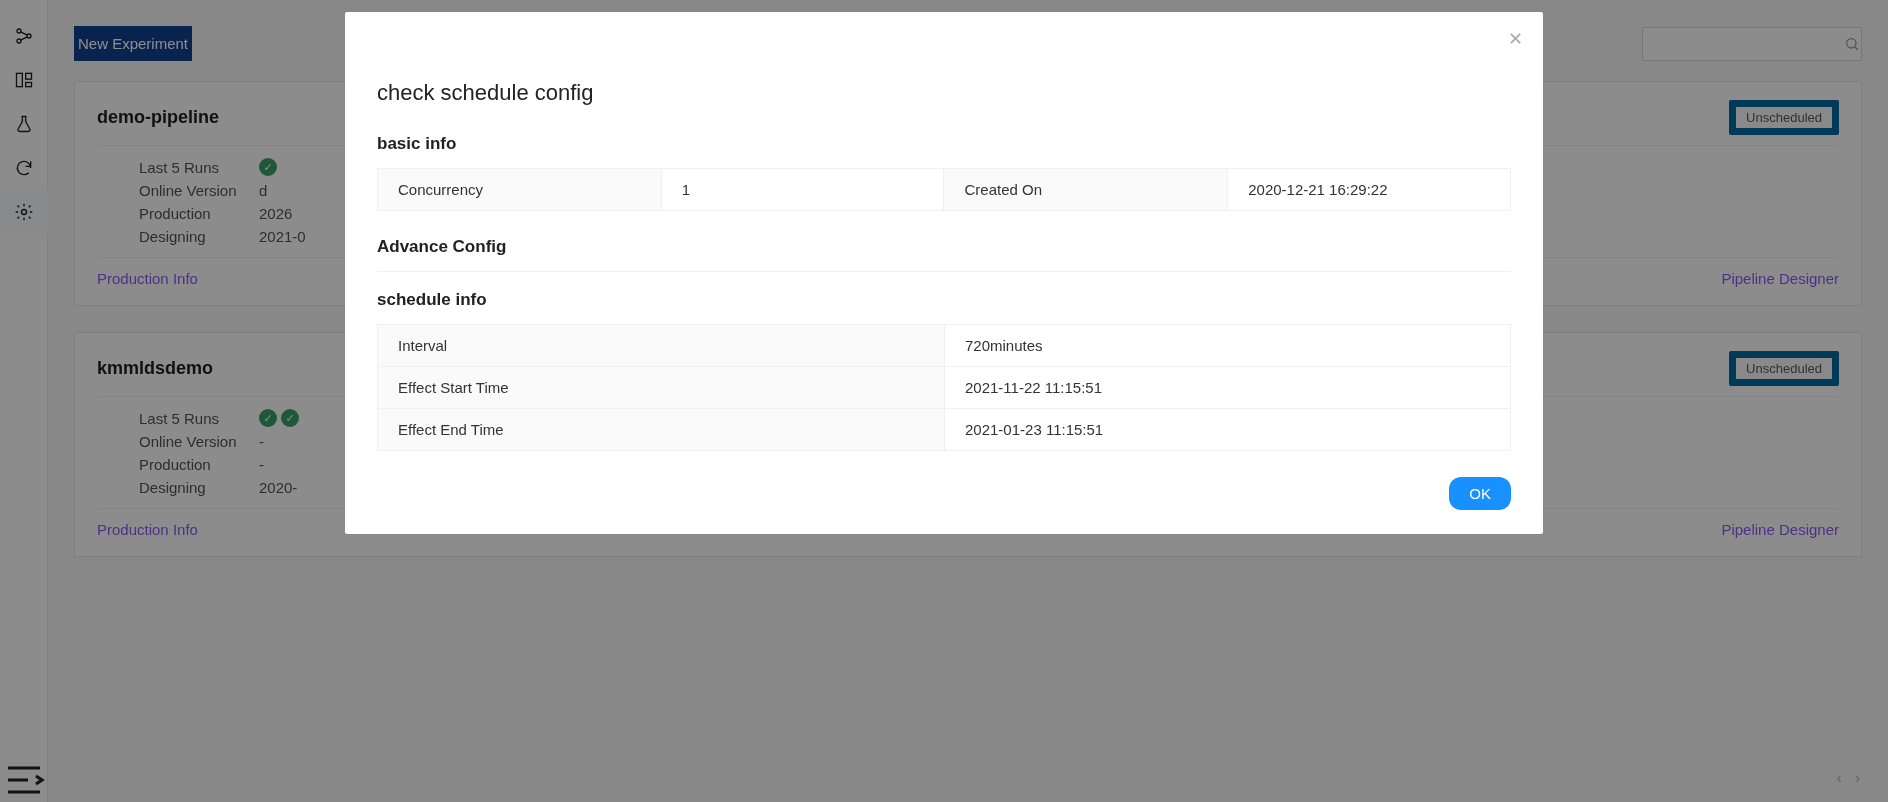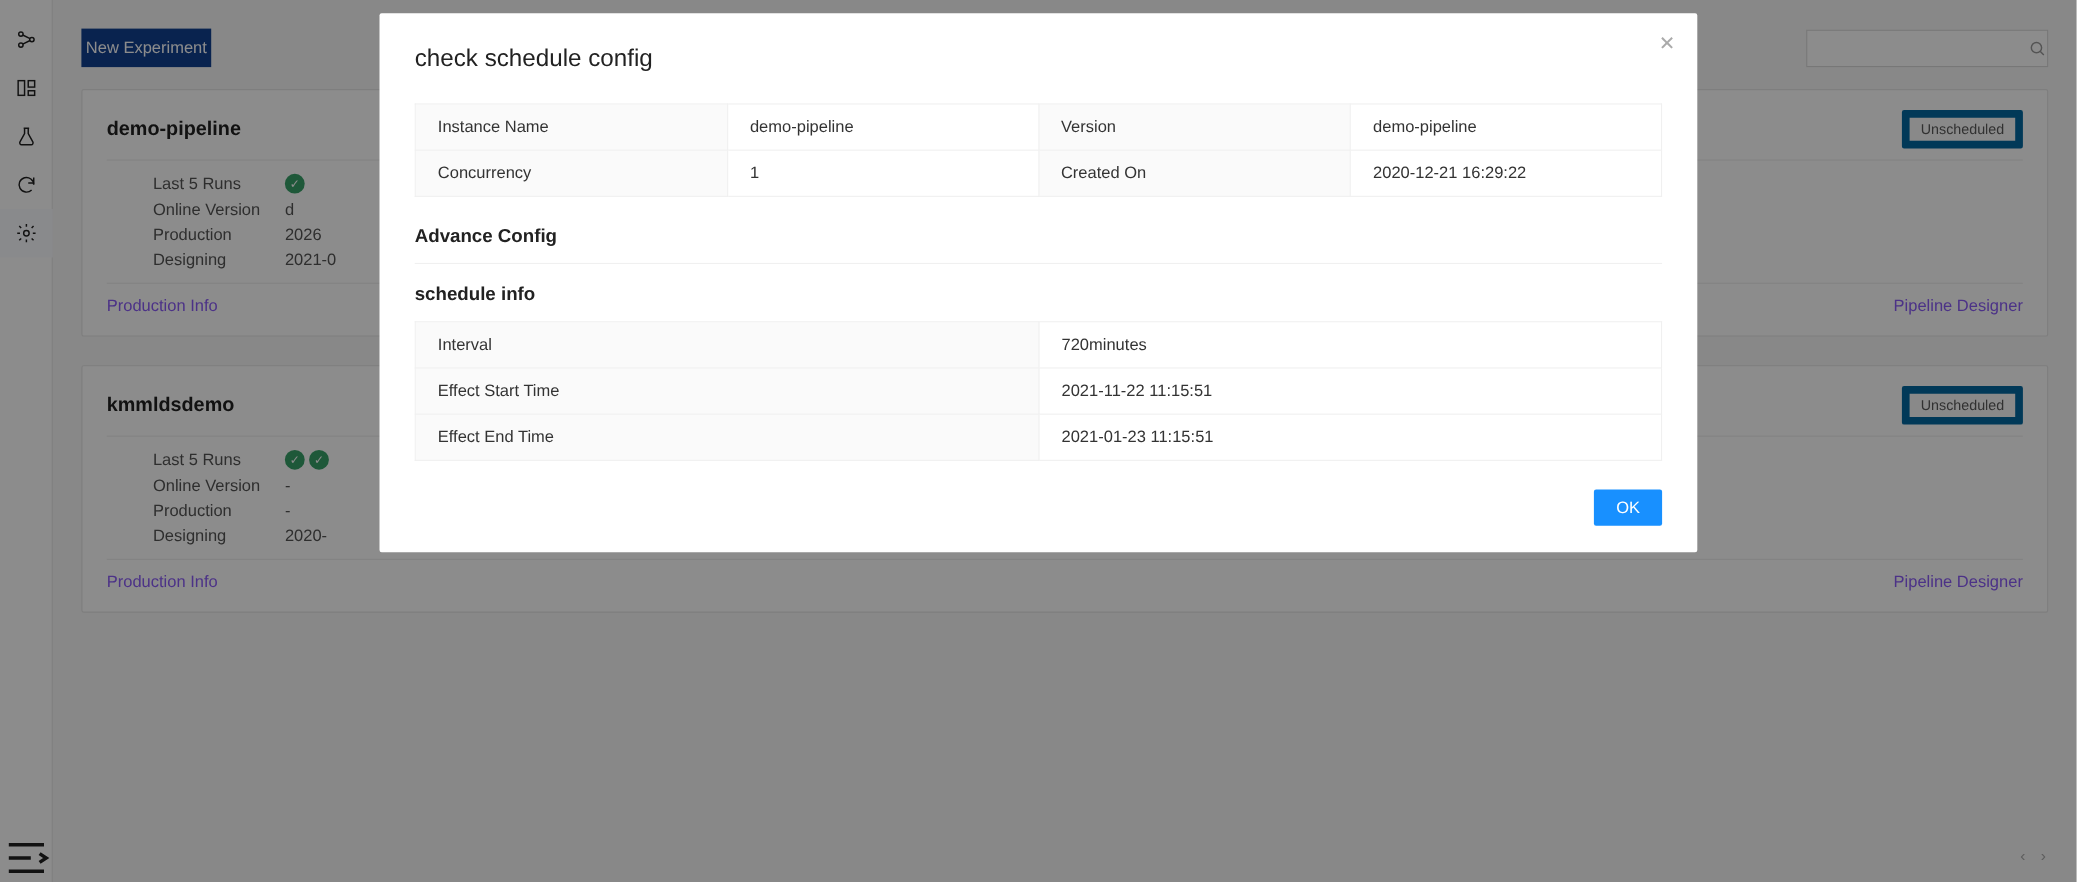--- a/index.html
+++ b/index.html
@@ -35,34 +35,34 @@
   .link.right { margin-left:auto; }
 
   
   .pager { position:absolute; bottom:16px; right:28px; display:flex; gap:14px; color:#aaa; }
   .pager span { cursor:pointer; }
 
   
   .overlay { position:absolute; inset:0; background: rgba(0,0,0,0.45); z-index: 10; }
   .modal { position:absolute; left:50%; top:12px; transform:translateX(-50%); width:1198px; background:#fff; border-radius:2px; padding: 28px 32px 24px; z-index:11; }
   .modal-close { position:absolute; top:16px; right:20px; color:#aaa; cursor:pointer; font-size:18px; }
-  .modal-title { font-size:22px; color:#222; margin-bottom: 28px; }
+  .modal-title { font-size:22px; color:#222; margin-bottom: 28px; margin-top: 40px; }
   .section-title { font-size:17px; font-weight:600; color:#222; margin: 14px 0 14px 0; }
   hr.sep { border:none; border-top:1px solid #f0f0f0; margin: 6px 0 18px 0; }
 
   
   .kv-table { width:100%; border:1px solid #f0f0f0; border-collapse: collapse; margin-bottom: 26px; }
   .kv-table td { border:1px solid #f0f0f0; padding: 12px 20px; font-size:15px; color:#333; }
   .kv-table td.k { background:#fafafa; width: 284px; }
   .kv-table.two td.k { width: 284px; }
   .kv-table.two td.v { width: 283px; }
   .kv-table.pair td.k { width: 567px; }
 
   .modal-footer { display:flex; justify-content:flex-end; margin-top: 18px; }
-  .btn-ok { background:#1890ff; color:#fff; border:none; padding: 8px 20px; font-size:15px; border-radius:2px; cursor:pointer; }
+  .btn-ok { background:#1890ff; color:#fff; border:none; padding: 8px 20px; font-size:15px; border-radius:12px; cursor:pointer; }
 </style>
 </head>
 <body>
 
 <div class="app">
 
   <div class="sidebar">
     <div class="side-item">
       <svg viewBox="0 0 24 24" fill="none" stroke="#222" stroke-width="1.6">
           <circle cx="6" cy="6" r="2.4"></circle>
@@ -177,28 +177,23 @@
       <span>‹</span>
       <span>›</span>
     </div>
   </div>
 
   <div class="overlay"></div>
   <div class="modal">
     <span class="modal-close">✕</span>
     <div class="modal-title">check schedule config</div>
 
+    <div class="section-title">basic info</div>
     <table class="kv-table two">
       <tbody>
-          <tr>
-        <td class="k">Instance Name</td>
-        <td class="v">demo-pipeline</td>
-        <td class="k">Version</td>
-        <td class="v">demo-pipeline</td>
-      </tr>
       <tr>
         <td class="k">Concurrency</td>
         <td class="v">1</td>
         <td class="k">Created On</td>
         <td class="v">2020-12-21 16:29:22</td>
       </tr>
     </tbody>
       </table>
 
     <div class="section-title">Advance Config</div>

